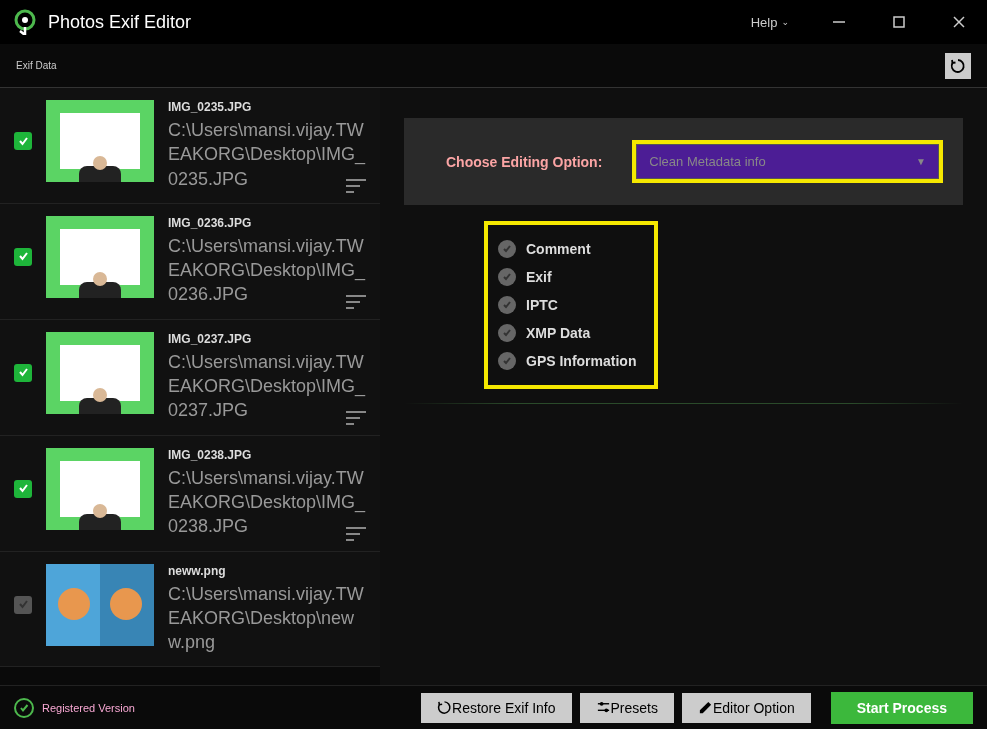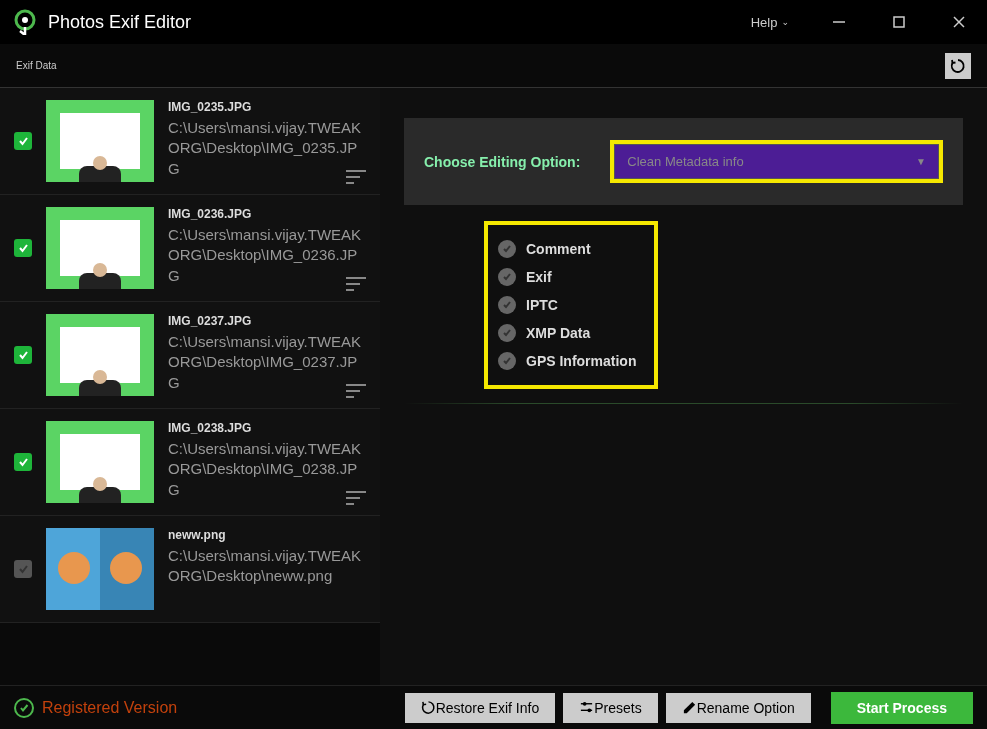--- a/index.html
+++ b/index.html
@@ -35,42 +35,42 @@
 .thumb-person { position: absolute; bottom: 0; left: 50%; transform: translateX(-50%); width: 42px; height: 16px; background: #222; border-radius: 8px 8px 0 0; }
 .thumb-head { position: absolute; bottom: 12px; left: 50%; transform: translateX(-50%); width: 14px; height: 14px; background: #d9b896; border-radius: 50%; }
 .thumb-alt { background: #2a7fb8; }
 .thumb-alt-l { position: absolute; left: 0; top: 0; width: 50%; height: 100%; background: #4ea5d9; }
 .thumb-alt-r { position: absolute; right: 0; top: 0; width: 50%; height: 100%; background: #3885b5; }
 .thumb-icon { position: absolute; width: 32px; height: 32px; border-radius: 50%; background: #e8974e; }
 .thumb-icon.l { left: 12px; top: 24px; }
 .thumb-icon.r { right: 12px; top: 24px; background: #e8974e; }
 .photo-info { flex: 1; min-width: 0; }
 .photo-name { font-size: 12px; font-weight: 600; color: #ddd; margin-bottom: 4px; }
-.photo-path { font-size: 15px; color: #999; line-height: 1.35; word-break: break-all; }
+.photo-path { font-size: 18px; color: #999; line-height: 1.35; word-break: break-all; }
 .sort-icon { position: absolute; right: 14px; bottom: 10px; width: 20px; height: 14px; display: flex; flex-direction: column; justify-content: space-between; cursor: pointer; }
 .sort-icon span { height: 2px; background: #888; }
 .sort-icon span:nth-child(1){width:100%} .sort-icon span:nth-child(2){width:70%} .sort-icon span:nth-child(3){width:40%}
 
 .exif-panel { flex: 1; background: #0f0f0f; padding: 30px 24px 16px 24px; display: flex; flex-direction: column; }
 .option-bar { background: #2a2a2a; padding: 18px 20px; display: flex; align-items: center; gap: 30px; border: 4px solid #f5e800; border-left: none; border-right: none; border-top: 4px solid transparent; border-bottom: 4px solid transparent; }
-.option-label { font-size: 14px; font-weight: 600; color: #86efac; }
+.option-label { font-size: 14px; font-weight: 600; color: #fca5a5; margin-left: 22px; }
 .select-wrap { flex: 1; border: 4px solid #f5e800; padding: 0; }
 .select-box { background: #4c1d95; border: 1px solid #555; padding: 9px 12px; color: #888; font-size: 13px; display: flex; align-items: center; cursor: pointer; }
 .select-box span:first-child { flex: 1; }
 .select-caret { font-size: 10px; color: #888; }
 
 .meta-list { margin: 16px 0 0 80px; border: 4px solid #f5e800; padding: 10px 18px 10px 10px; width: fit-content; }
 .meta-item { display: flex; align-items: center; gap: 10px; padding: 5px 0; }
 .meta-check { width: 18px; height: 18px; border-radius: 50%; background: #666; display: flex; align-items: center; justify-content: center; }
 .meta-label { font-size: 14px; font-weight: 600; color: #ddd; }
 
 .divider { height: 1px; background: linear-gradient(90deg, transparent, #2a4a2a 20%, #2a4a2a 80%, transparent); margin-top: 14px; }
 
 .footer { height: 44px; background: #0a0a0a; border-top: 1px solid #222; display: flex; align-items: center; padding: 0 14px; }
-.reg-badge { display: flex; align-items: center; gap: 8px; font-size: 16px; color: #c2410c; }
+.reg-badge { display: flex; align-items: center; gap: 8px; font-size: 11px; color: #f9a8d4; }
 .reg-circle { width: 20px; height: 20px; border: 2px solid #4db84d; border-radius: 50%; display: flex; align-items: center; justify-content: center; }
 .footer-spacer { flex: 1; }
 .f-btn { background: #ccc; color: #000; font-size: 14px; padding: 7px 16px; margin-left: 8px; cursor: pointer; display: flex; align-items: center; border: none; }
 .f-btn.green { background: #3cb83c; color: #fff; font-weight: 600; padding: 8px 26px; margin-left: 20px; }
 
 svg { display: block; }
 </style>
 </head>
 <body>
 
@@ -311,18 +311,18 @@
         <circle cx="6" cy="4" r="2" fill="#000"></circle>
         <line x1="2" y1="11" x2="14" y2="11" stroke="#000" stroke-width="1.5"></line>
         <circle cx="11" cy="11" r="2" fill="#000"></circle>
       </svg>
     <span>Presets</span>
   </button>
   <button class="f-btn">
     <svg width="15" height="15" viewBox="0 0 16 16">
         <path d="M2 14 L2 11 L11 2 L14 5 L5 14 Z" fill="#000"></path>
       </svg>
-    <span>Rename Option</span>
+    <span>Editor Option</span>
   </button>
   <button class="f-btn green">
     <span>Start Process</span>
   </button>
 </div>
 
 </body></html>

